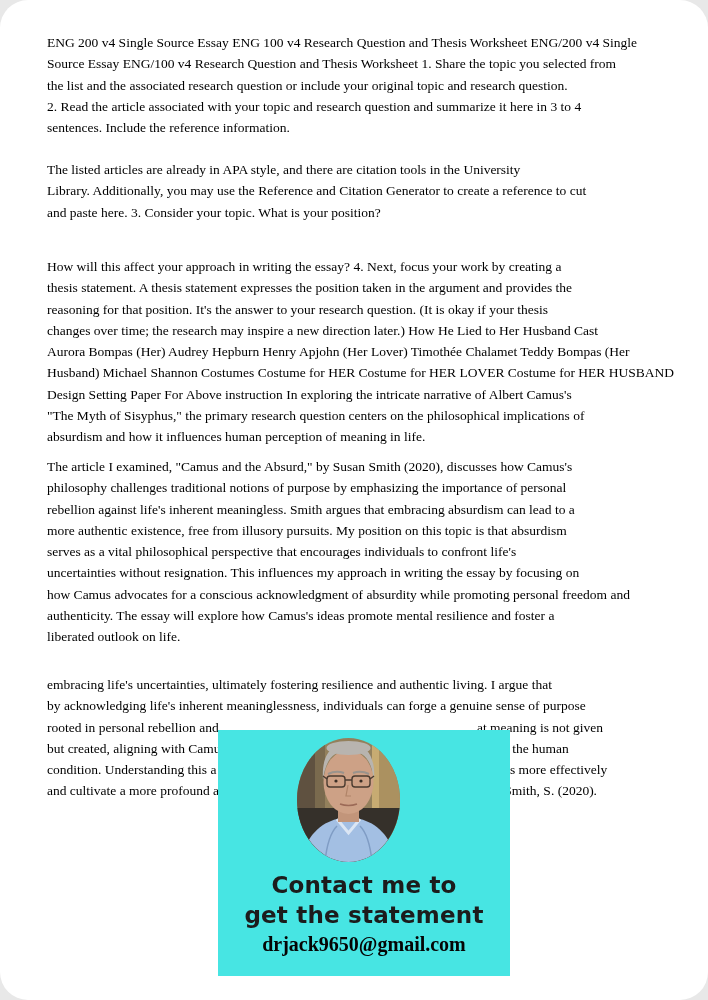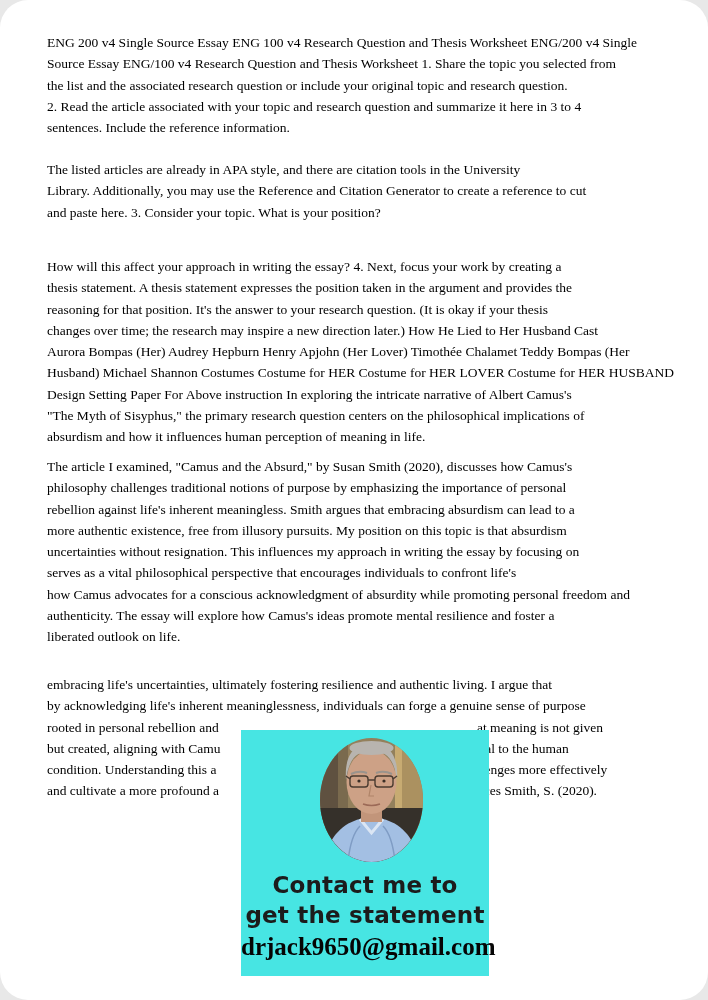--- a/index.html
+++ b/index.html
@@ -26,22 +26,22 @@
   }
   .frag-right{
     position:absolute;
     left:430px;
     top:0;
     white-space:nowrap;
     text-align:center;
   }
   .card{
     position:absolute;
-    left:241px;top:730px;
-    width:248px;height:246px;
+    left:218px;top:730px;
+    width:292px;height:246px;
     background:#47e5e3;
     z-index:10;
   }
   .photo-wrap{
     position:absolute;
     left:79px;top:8px;
     width:103px;height:124px;
   }
   .card-heading{
     position:absolute;
@@ -50,24 +50,24 @@
     font-family:"DejaVu Sans","Liberation Sans",sans-serif;
     font-weight:700;
     font-size:23px;
     line-height:30px;
     color:#1c1c1c;
     letter-spacing:0.2px;
   }
   .card-email{
     position:absolute;
     top:203px;left:0;right:0;
-    text-align:right;
+    text-align:center;
     font-family:"Liberation Serif","DejaVu Serif",serif;
     font-weight:700;
-    font-size:25px;
+    font-size:20px;
     color:#050505;
   }
 </style>
 </head>
 <body>
 
 <div class="page" style="background: rgb(255, 255, 255); color: rgb(0, 0, 0);">
 
   <section class="para" style="top:32px">
     <div class="line">ENG 200 v4 Single Source Essay ENG 100 v4 Research Question and Thesis Worksheet ENG/200 v4 Single</div>
@@ -93,22 +93,22 @@
     <div class="line">Design Setting Paper For Above instruction In exploring the intricate narrative of Albert Camus's</div>
     <div class="line">"The Myth of Sisyphus," the primary research question centers on the philosophical implications of</div>
     <div class="line">absurdism and how it influences human perception of meaning in life.</div>
   </section>
 
   <section class="para" style="top:456px">
     <div class="line">The article I examined, "Camus and the Absurd," by Susan Smith (2020), discusses how Camus's</div>
     <div class="line">philosophy challenges traditional notions of purpose by emphasizing the importance of personal</div>
     <div class="line">rebellion against life's inherent meaningless. Smith argues that embracing absurdism can lead to a</div>
     <div class="line">more authentic existence, free from illusory pursuits. My position on this topic is that absurdism</div>
+    <div class="line">serves as a vital philosophical perspective that encourages individuals to confront life's</div>
     <div class="line">uncertainties without resignation. This influences my approach in writing the essay by focusing on</div>
-    <div class="line">serves as a vital philosophical perspective that encourages individuals to confront life's</div>
     <div class="line">how Camus advocates for a conscious acknowledgment of absurdity while promoting personal freedom and</div>
     <div class="line">authenticity. The essay will explore how Camus's ideas promote mental resilience and foster a</div>
     <div class="line">liberated outlook on life.</div>
   </section>
 
   <section class="para" style="top:674px">
     <div class="line">embracing life's uncertainties, ultimately fostering resilience and authentic living. I argue that</div>
     <div class="line">by acknowledging life's inherent meaninglessness, individuals can forge a genuine sense of purpose</div>
     <div class="line">
       <span>rooted in personal rebellion and</span>

